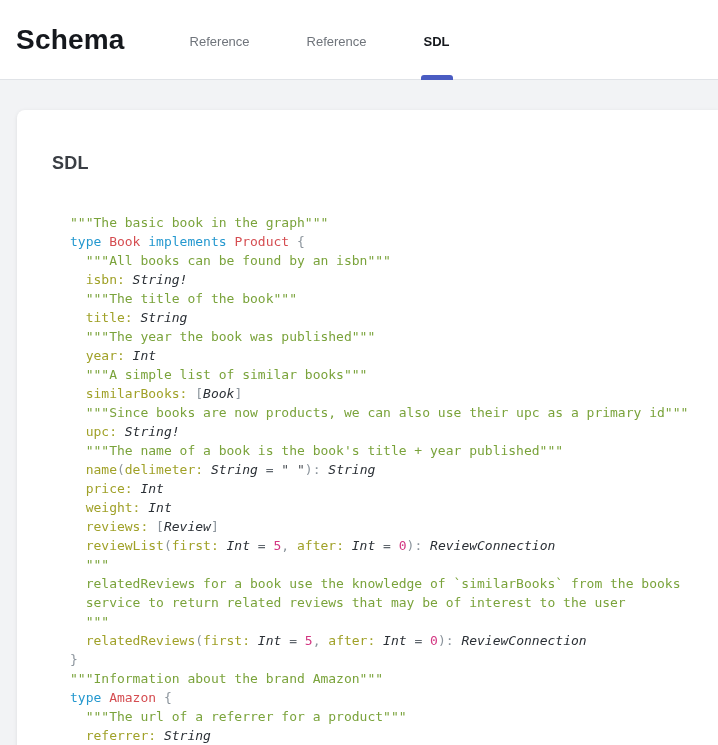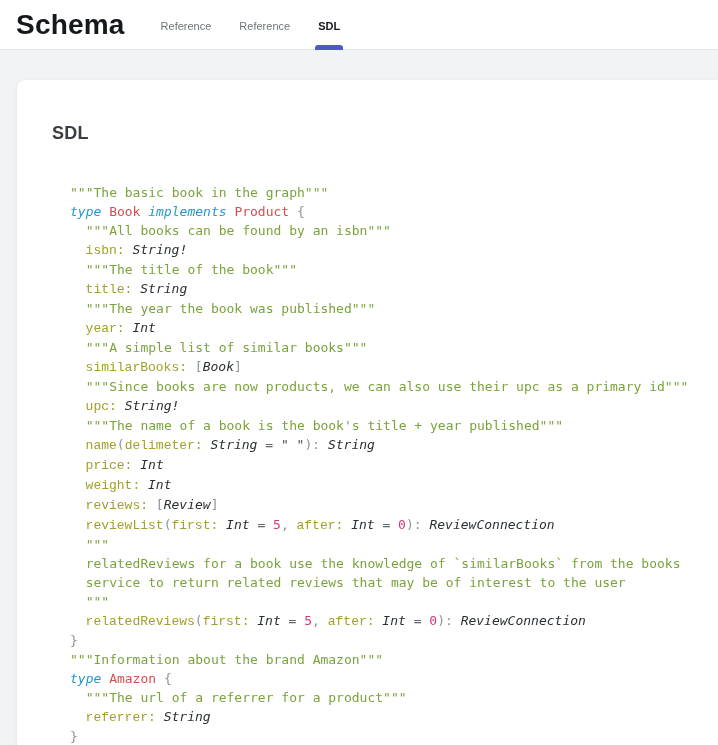--- a/index.html
+++ b/index.html
@@ -7,32 +7,32 @@
   body {
     width: 718px; height: 745px; overflow: hidden; position: relative;
     background: #f2f3f5;
     font-family: "Liberation Sans", sans-serif;
   }
   .top-hairline {
     position: absolute; top: 2px; left: 0; width: 100%; height: 1px;
     background: #e7e8ea;
   }
   .app-header {
-    height: 50px; background: #ffffff; border-bottom: 1px solid #e0e3e7;
+    height: 80px; background: #ffffff; border-bottom: 1px solid #e0e3e7;
     display: flex; align-items: stretch; padding-left: 16px;
     position: relative;
   }
   .page-title {
     margin: 0; align-self: center;
     font-size: 28px; font-weight: 700; color: #15181d; letter-spacing: .2px;
   }
   .tabs { display: flex; margin-left: 36px; gap: 28px; }
   .tab {
     display: flex; align-items: center; position: relative;
-    font-size: 11px; color: #6f747b; cursor: pointer; padding-top: 3px;
+    font-size: 13px; color: #6f747b; cursor: pointer; padding-top: 3px; margin-left: 29px;
   }
   .tab.active { color: #15181d; font-weight: 700; }
   .tab-underline {
     position: absolute; bottom: -1px; left: -3px; right: -3px; height: 5px;
     background: var(--accent, #4a5cc2); border-radius: 3px 3px 0 0;
   }
   .content { height: 674px; }
   .card {
     margin-left: 17px; margin-top: 30px; min-height: 644px;
     background: #ffffff; border-radius: 8px 0 0 0;
@@ -44,23 +44,23 @@
     letter-spacing: .3px;
   }
   pre.sdl-code {
     margin: 39px 0 0 18px;
     font-family: "DejaVu Sans Mono", monospace;
     font-size: 13px; line-height: 19px;
     white-space: pre; color: var(--tok-plain, #2b3036);
   }
   .code-line { white-space: pre; }
   .tok-doc   { color: var(--tok-doc,   #7aa33b); }
-  .tok-kw    { color: var(--tok-kw,    #2498cf); font-style: italic; }
+  .tok-kw    { color: var(--tok-kw,    #2498cf); }
   .tok-type  { color: var(--tok-type,  #d54d51); }
-  .tok-field { color: var(--tok-field, #a0a128); font-family: Liberation Mono, monospace; }
+  .tok-field { color: var(--tok-field, #a0a128); }
   .tok-plain { color: var(--tok-plain, #2b3036); font-style: italic; }
   .tok-punc  { color: var(--tok-punc,  #8b949c); }
   .tok-num   { color: var(--tok-num,   #d33682); }
   .tok-str   { color: var(--tok-str,   #4a4f55); }
   .tok-op    { color: var(--tok-op,    #5f666d); }
 </style>
 </head>
 <body>
 
 <div class="top-hairline"></div>

